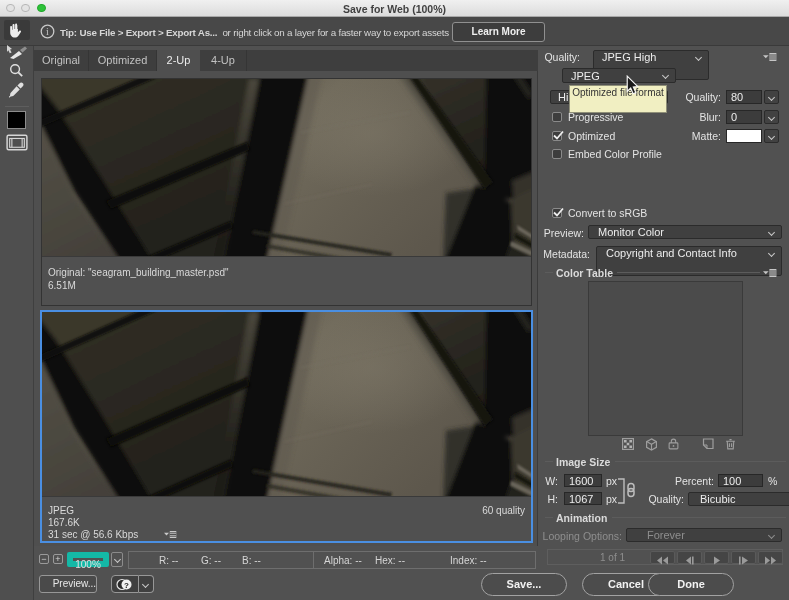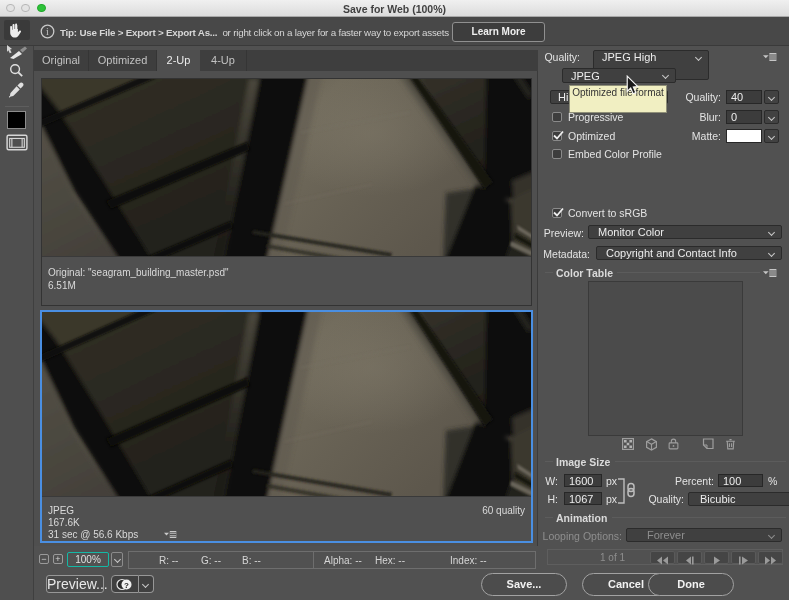--- a/index.html
+++ b/index.html
@@ -210,21 +210,21 @@
       <path fill="#c6c6c6" d="M6.4 1h7v8h-7z"></path>
       <path stroke="#4f4f4f" stroke-width="1" d="M6.4 3h7M6.4 5h7M6.4 7h7"></path>
     </svg>
 <div class="abs dd" style="left:562px;top:68px;width:114px;height:15px;line-height:14px;padding-left:8px;">JPEG<i class="abs cv" style="right:7px;top:3.5px;"></i></div>
 <div class="abs dd" style="left:550px;top:90px;width:118px;height:14px;line-height:13px;padding-left:7px;">High</div>
 <div class="abs" style="left:569px;top:85px;width:98px;height:28px;background:#f1efc2;border:1px solid #8f8f78;color:#333;font-size:10px;line-height:14px;text-align:center;">Optimized file format</div>
 <svg class="abs" style="left:626px;top:75px;" width="14" height="21" viewBox="0 0 13 20">
       <path d="M1 1l10 10-4.2.4 2.4 5.4-2.6 1.1-2.3-5.5L1 15.6z" fill="#1a1a1a" stroke="#f5f5f5" stroke-width="1.1"></path>
     </svg>
 <div class="abs lbl" style="left:671px;top:91px;width:50px;text-align:right;">Quality:</div>
-<div class="abs inp" style="left:726px;top:90px;width:36px;height:14px;line-height:13px;">40</div>
+<div class="abs inp" style="left:726px;top:90px;width:36px;height:14px;line-height:13px;">80</div>
 <div class="abs dd chbtn" style="left:764px;top:90px;height:14px;">
       <i class="abs cv" style="left:4px;top:3.5px;"></i>
     </div>
 <div class="abs cb" style="left:552px;top:112px;"></div>
 <div class="abs lbl" style="left:568px;top:111px;">Progressive</div>
 <div class="abs lbl" style="left:671px;top:111px;width:50px;text-align:right;">Blur:</div>
 <div class="abs inp" style="left:726px;top:110px;width:36px;height:14px;line-height:13px;">0</div>
 <div class="abs dd chbtn" style="left:764px;top:110px;height:14px;">
       <i class="abs cv" style="left:4px;top:3.5px;"></i>
     </div>
@@ -241,21 +241,21 @@
 <div class="abs cb" style="left:552px;top:149px;"></div>
 <div class="abs lbl" style="left:568px;top:148px;">Embed Color Profile</div>
 <div class="abs cb" style="left:552px;top:208px;"></div>
 <svg class="abs" style="left:552px;top:206px;" width="13" height="13">
       <path d="M2 6.5l3 3 6-7" fill="none" stroke="#ededed" stroke-width="1.8"></path>
     </svg>
 <div class="abs lbl" style="left:568px;top:207px;">Convert to sRGB</div>
 <div class="abs lbl" style="left:540px;top:227px;width:44px;text-align:right;">Preview:</div>
 <div class="abs dd" style="left:588px;top:225px;width:194px;height:14px;line-height:13px;padding-left:9px;">Monitor Color<i class="abs cv" style="right:7px;top:3.5px;"></i></div>
 <div class="abs lbl" style="left:540px;top:248px;width:50px;text-align:right;">Metadata:</div>
-<div class="abs dd" style="left:596px;top:246px;width:186px;height:14px;line-height:13px;padding-left:9px;">Copyright and Contact Info<i class="abs cv" style="right:7px;top:3.5px;"></i></div>
+<div class="abs dd" style="left:596px;top:246px;width:186px;height:30px;line-height:13px;padding-left:9px;">Copyright and Contact Info<i class="abs cv" style="right:7px;top:3.5px;"></i></div>
 <div class="abs hdr" style="left:556px;top:267px;">Color Table</div>
 <div class="abs hline" style="left:545px;top:272px;width:8px;"></div>
 <div class="abs hline" style="left:617px;top:272px;width:143px;"></div>
 <svg class="abs" style="left:763px;top:268px;" width="14" height="10" viewBox="0 0 14 10">
       <path fill="#c6c6c6" d="M0 3.2l2.8 3 2.8-3z"></path>
       <path fill="#c6c6c6" d="M6.4 1h7v8h-7z"></path>
       <path stroke="#4f4f4f" stroke-width="1" d="M6.4 3h7M6.4 5h7M6.4 7h7"></path>
     </svg>
 <div class="abs" style="left:588px;top:281px;width:155px;height:155px;background:#4b4b4b;border:1px solid #3a3a3a;"></div>
 
@@ -301,34 +301,34 @@
 <div class="abs hline" style="left:545px;top:517px;width:8px;"></div>
 <div class="abs hline" style="left:612px;top:517px;width:174px;"></div>
 <div class="abs lbl gray" style="left:540px;top:530px;width:82px;text-align:right;">Looping Options:</div>
 <div class="abs dd gray" style="left:626px;top:528px;width:156px;height:14px;line-height:13px;padding-left:20px;">Forever<i class="abs cv cvg" style="right:7px;top:3.5px;"></i></div>
 <div class="abs" style="left:547px;top:549px;width:236px;height:16px;border:1px solid #5e5e5e;"></div>
 <div class="abs gray" style="left:600px;top:552px;font-size:10px;">1 of 1</div>
 <div class="abs" id="playbtns"></div>
 
 <div class="abs" style="left:39px;top:554px;width:10px;height:10px;border:1px solid #9a9a9a;border-radius:2px;color:#d5d5d5;font-size:9px;line-height:8px;text-align:center;">−</div>
 <div class="abs" style="left:53px;top:554px;width:10px;height:10px;border:1px solid #9a9a9a;border-radius:2px;color:#d5d5d5;font-size:9px;line-height:8px;text-align:center;">+</div>
-<div class="abs" style="left:67px;top:552px;width:42px;height:15px;border:1px solid #14b8a6;border-radius:2px;color:#e0e0e0;font-size:10px;line-height:13px;text-align:center;">100%</div>
+<div class="abs" style="left:67px;top:552px;width:42px;height:15px;border:6px solid #14b8a6;border-radius:2px;color:#e0e0e0;font-size:10px;line-height:13px;text-align:center;">100%</div>
 <div class="abs" style="left:111px;top:552px;width:12px;height:15px;border:1px solid #8b8b8b;border-radius:2px;">
       <i class="abs cv" style="left:2.5px;top:4px;"></i>
     </div>
 <div class="abs" style="left:128px;top:551px;width:408px;height:18px;border:1px solid #6e6e6e;"></div>
 <div class="abs" style="left:313px;top:551px;width:1px;height:18px;background:#6e6e6e;"></div>
 <div class="abs" style="left:159px;top:555px;font-size:10px;color:#d5d5d5;">R: --</div>
 <div class="abs" style="left:201px;top:555px;font-size:10px;color:#d5d5d5;">G: --</div>
 <div class="abs" style="left:242px;top:555px;font-size:10px;color:#d5d5d5;">B: --</div>
 <div class="abs" style="left:324px;top:555px;font-size:10px;color:#d5d5d5;">Alpha: --</div>
 <div class="abs" style="left:375px;top:555px;font-size:10px;color:#d5d5d5;">Hex: --</div>
 <div class="abs" style="left:450px;top:555px;font-size:10px;color:#d5d5d5;">Index: --</div>
 
-<div class="abs sbtn" style="left:39px;top:575px;width:58px;height:18px;border-radius:3px;font-size:14px;text-align:left;line-height:16px;margin-left:7px;">Preview...</div>
+<div class="abs sbtn" style="left:39px;top:575px;width:58px;height:18px;border-radius:3px;font-size:10px;text-align:right;line-height:16px;">Preview...</div>
 <div class="abs sbtn" style="left:111px;top:575px;width:28px;height:18px;border-radius:4px 0 0 4px;background:#404040;"></div>
 <div class="abs sbtn" style="left:139px;top:575px;width:15px;height:18px;border-radius:0 4px 4px 0;background:#404040;border-left:none;">
       <i class="abs cv" style="left:4px;top:6px;"></i>
     </div>
 <svg class="abs" style="left:116px;top:578px;" width="17" height="13" viewBox="0 0 17 13">
       <circle cx="6" cy="6.5" r="5" fill="#2a2a2a" stroke="#e8e8e8" stroke-width="1.2"></circle>
       <circle cx="10.5" cy="6.5" r="5" fill="#f0f0f0"></circle>
       <text x="10.5" y="9.5" text-anchor="middle" font-size="8" font-weight="bold" fill="#222">?</text>
     </svg>
 <div class="abs pill" style="left:481px;top:573px;width:86px;">Save...</div>

